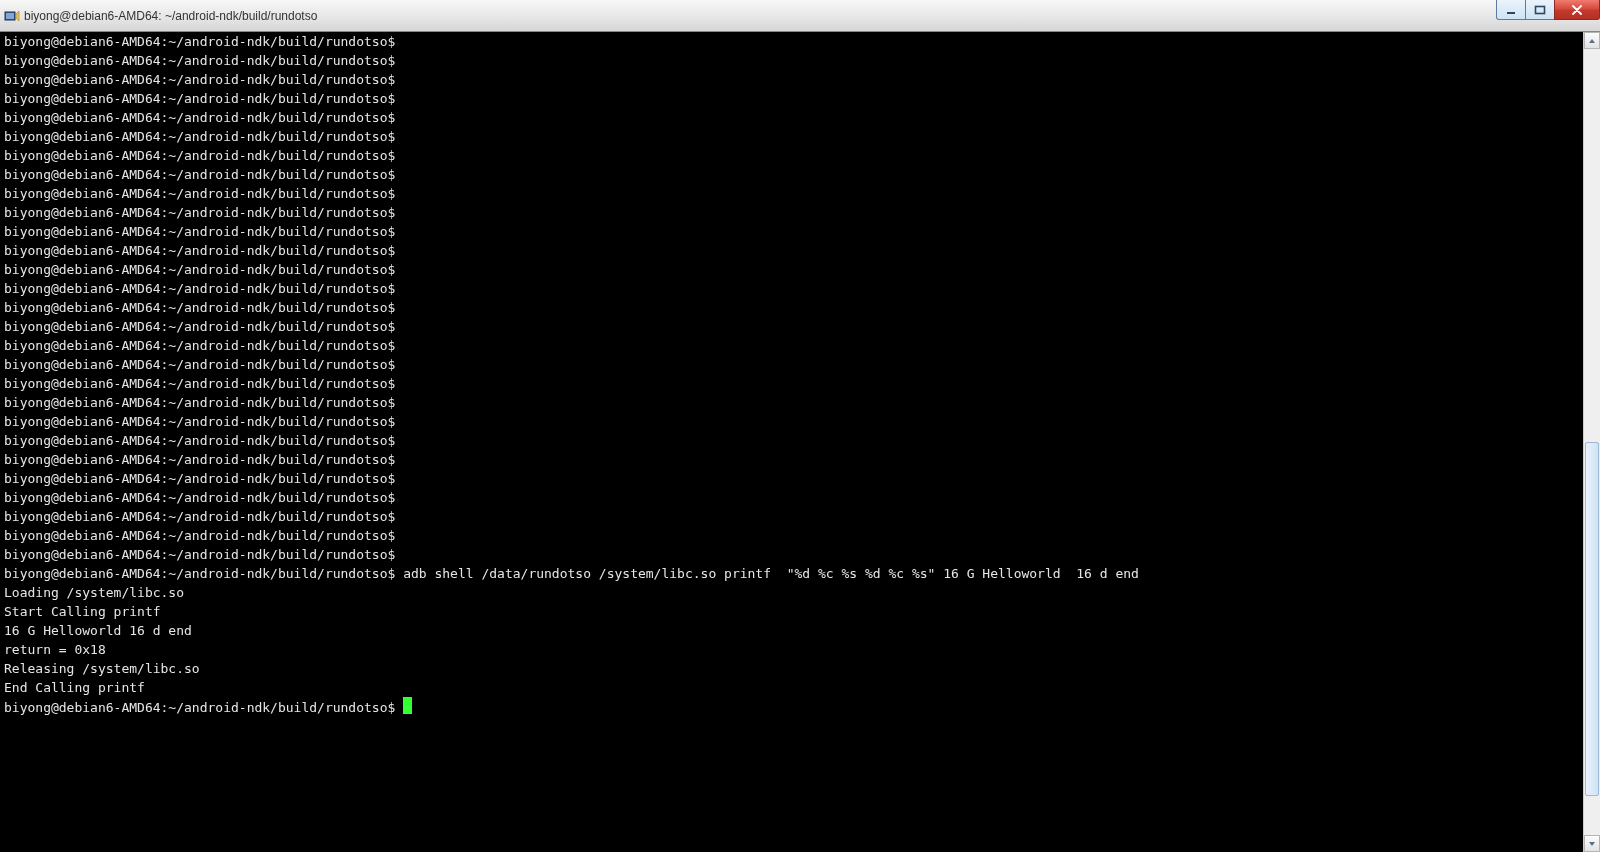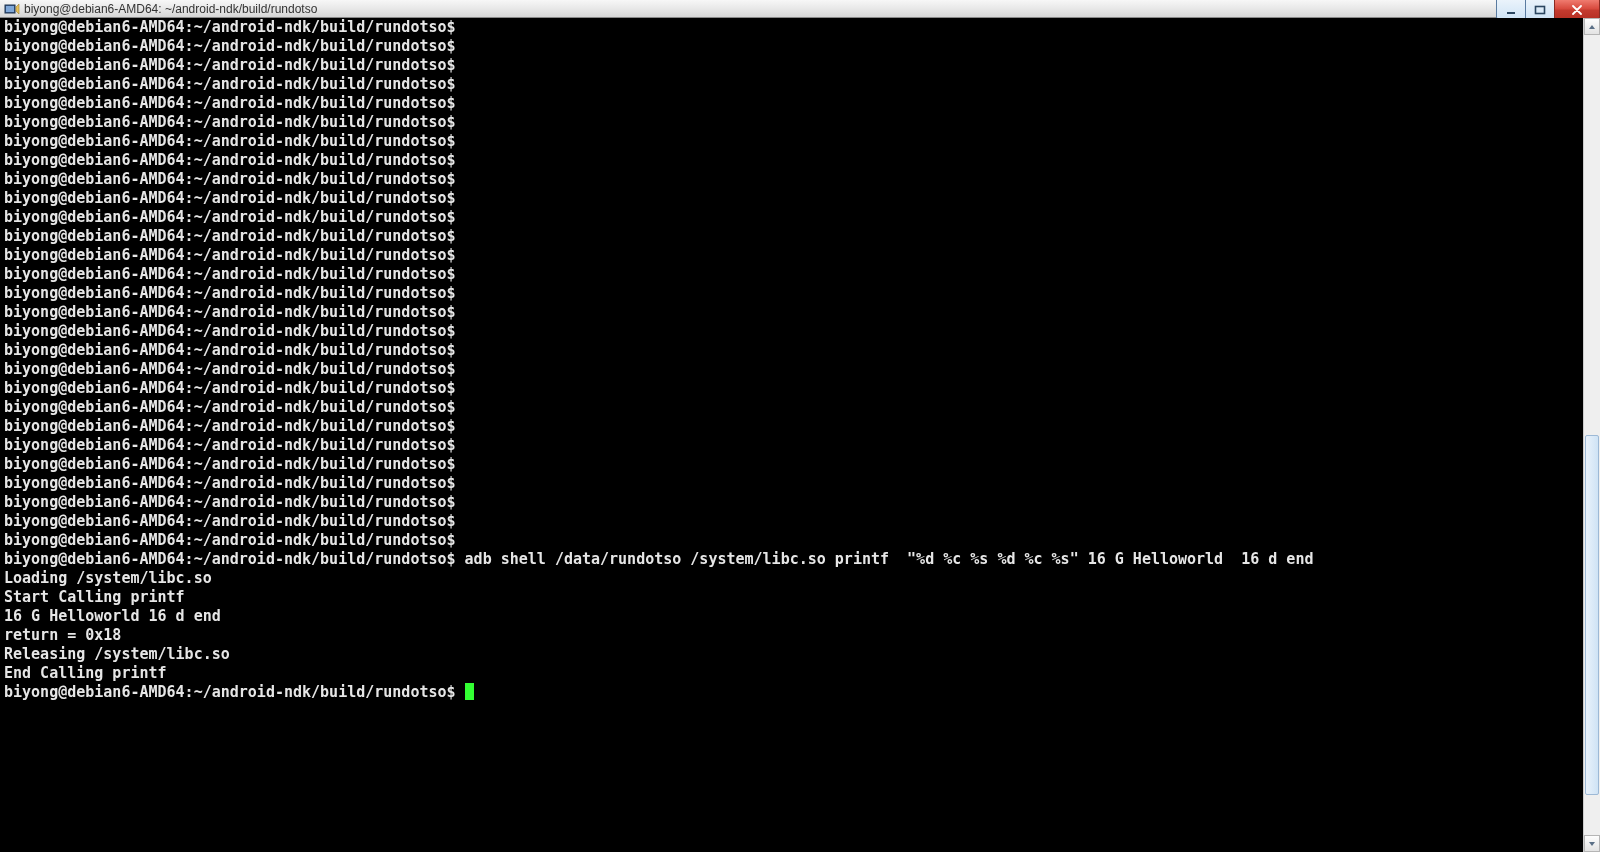--- a/index.html
+++ b/index.html
@@ -1,21 +1,21 @@
 <!DOCTYPE html>
 <html><head>
 <meta charset="utf-8">
 <style>
   * { margin: 0; padding: 0; box-sizing: border-box; }
   html, body { width: 1600px; height: 852px; overflow: hidden; font-family: sans-serif; }
   body { display: flex; flex-direction: column; background: #000; }
 
   
   .titlebar {
-    height: 18px;
+    height: 32px;
     background: linear-gradient(to bottom, #f7f7f7 0%, #e8e8e8 50%, #d6d6d6 100%);
     display: flex;
     align-items: center;
     border-bottom: 1px solid #888;
     user-select: none;
   }
   .titlebar .app-icon {
     width: 16px; height: 16px;
     margin: 0 4px;
     display: flex; align-items: center; justify-content: center;
@@ -55,26 +55,25 @@
   .terminal-wrap {
     flex: 1;
     display: flex;
     min-height: 0;
   }
   .terminal {
     flex: 1;
     background: #000;
     color: #e6e6e6;
     font-family: "DejaVu Sans Mono", "Liberation Mono", "Consolas", monospace;
-    font-size: 15px;
+    font-size: 13px;
     line-height: 19px;
     padding: 0 4px 14px 4px;
     white-space: pre;
     overflow: hidden;
-    font-weight: bold;
   }
   .term-line { white-space: pre; }
   .cursor {
     display: inline-block;
     width: 9px; height: 17px;
     background: #33ff33;
     vertical-align: text-bottom;
     margin-bottom: 1px;
   }
 

